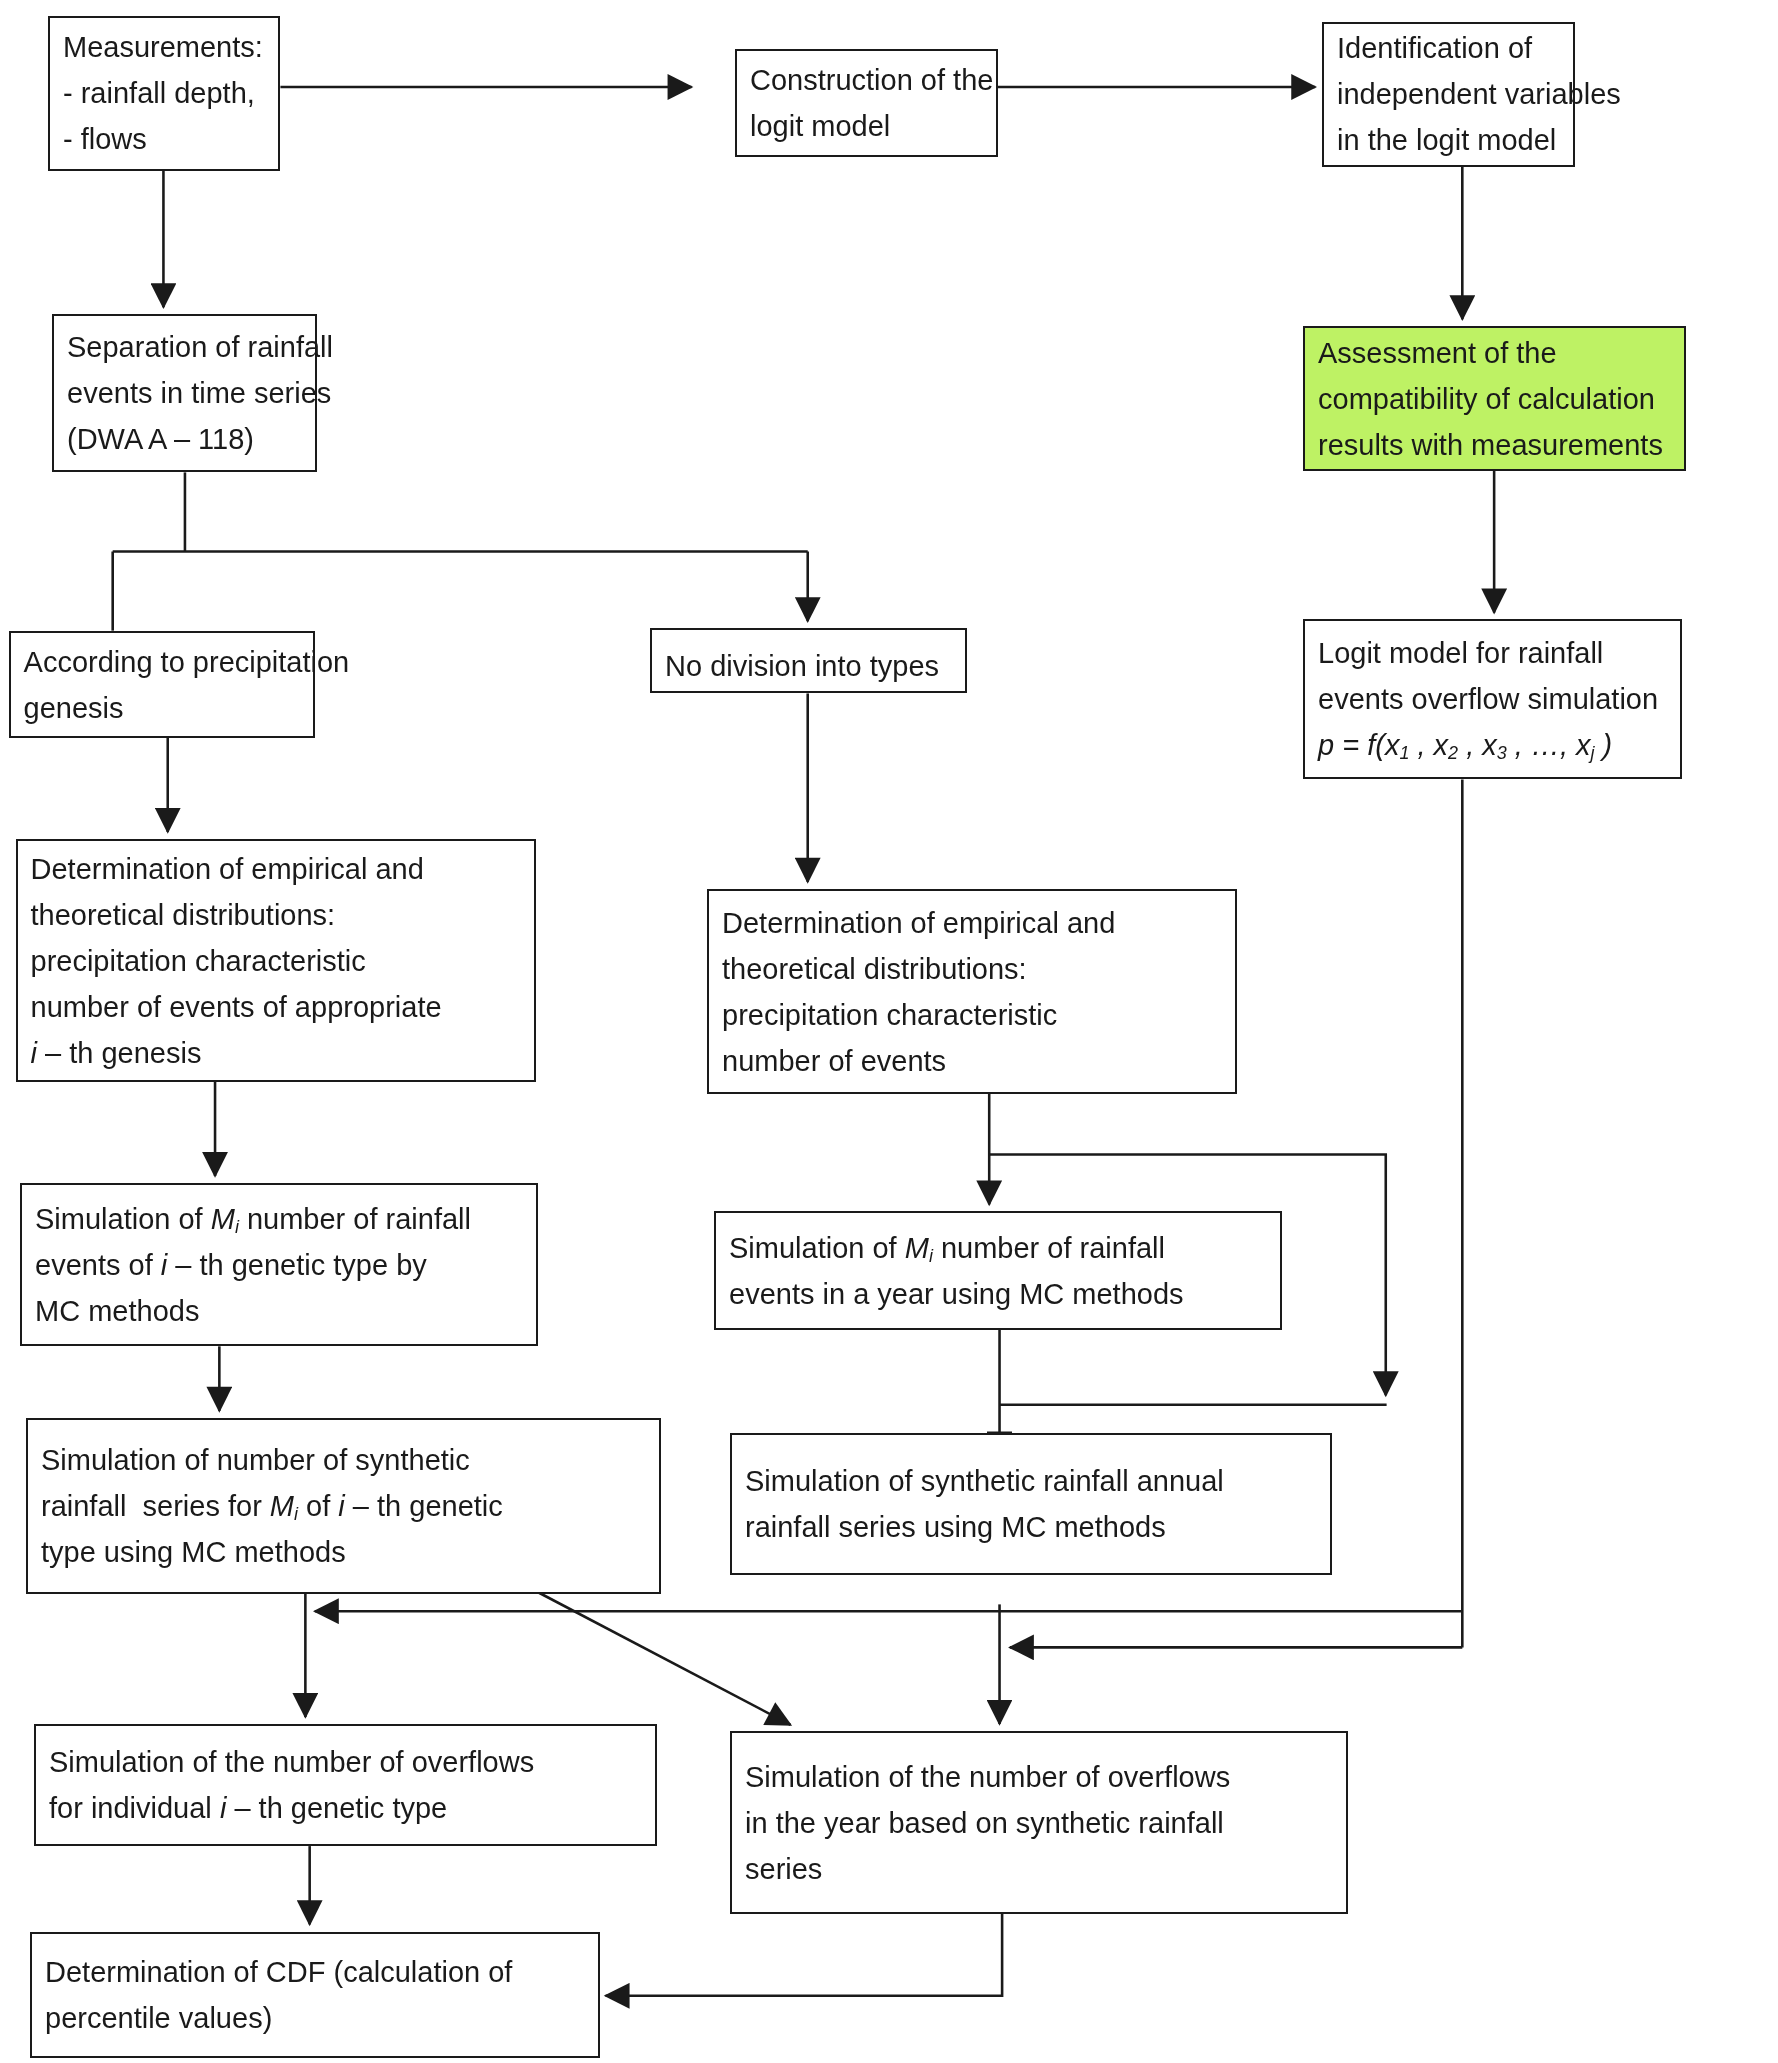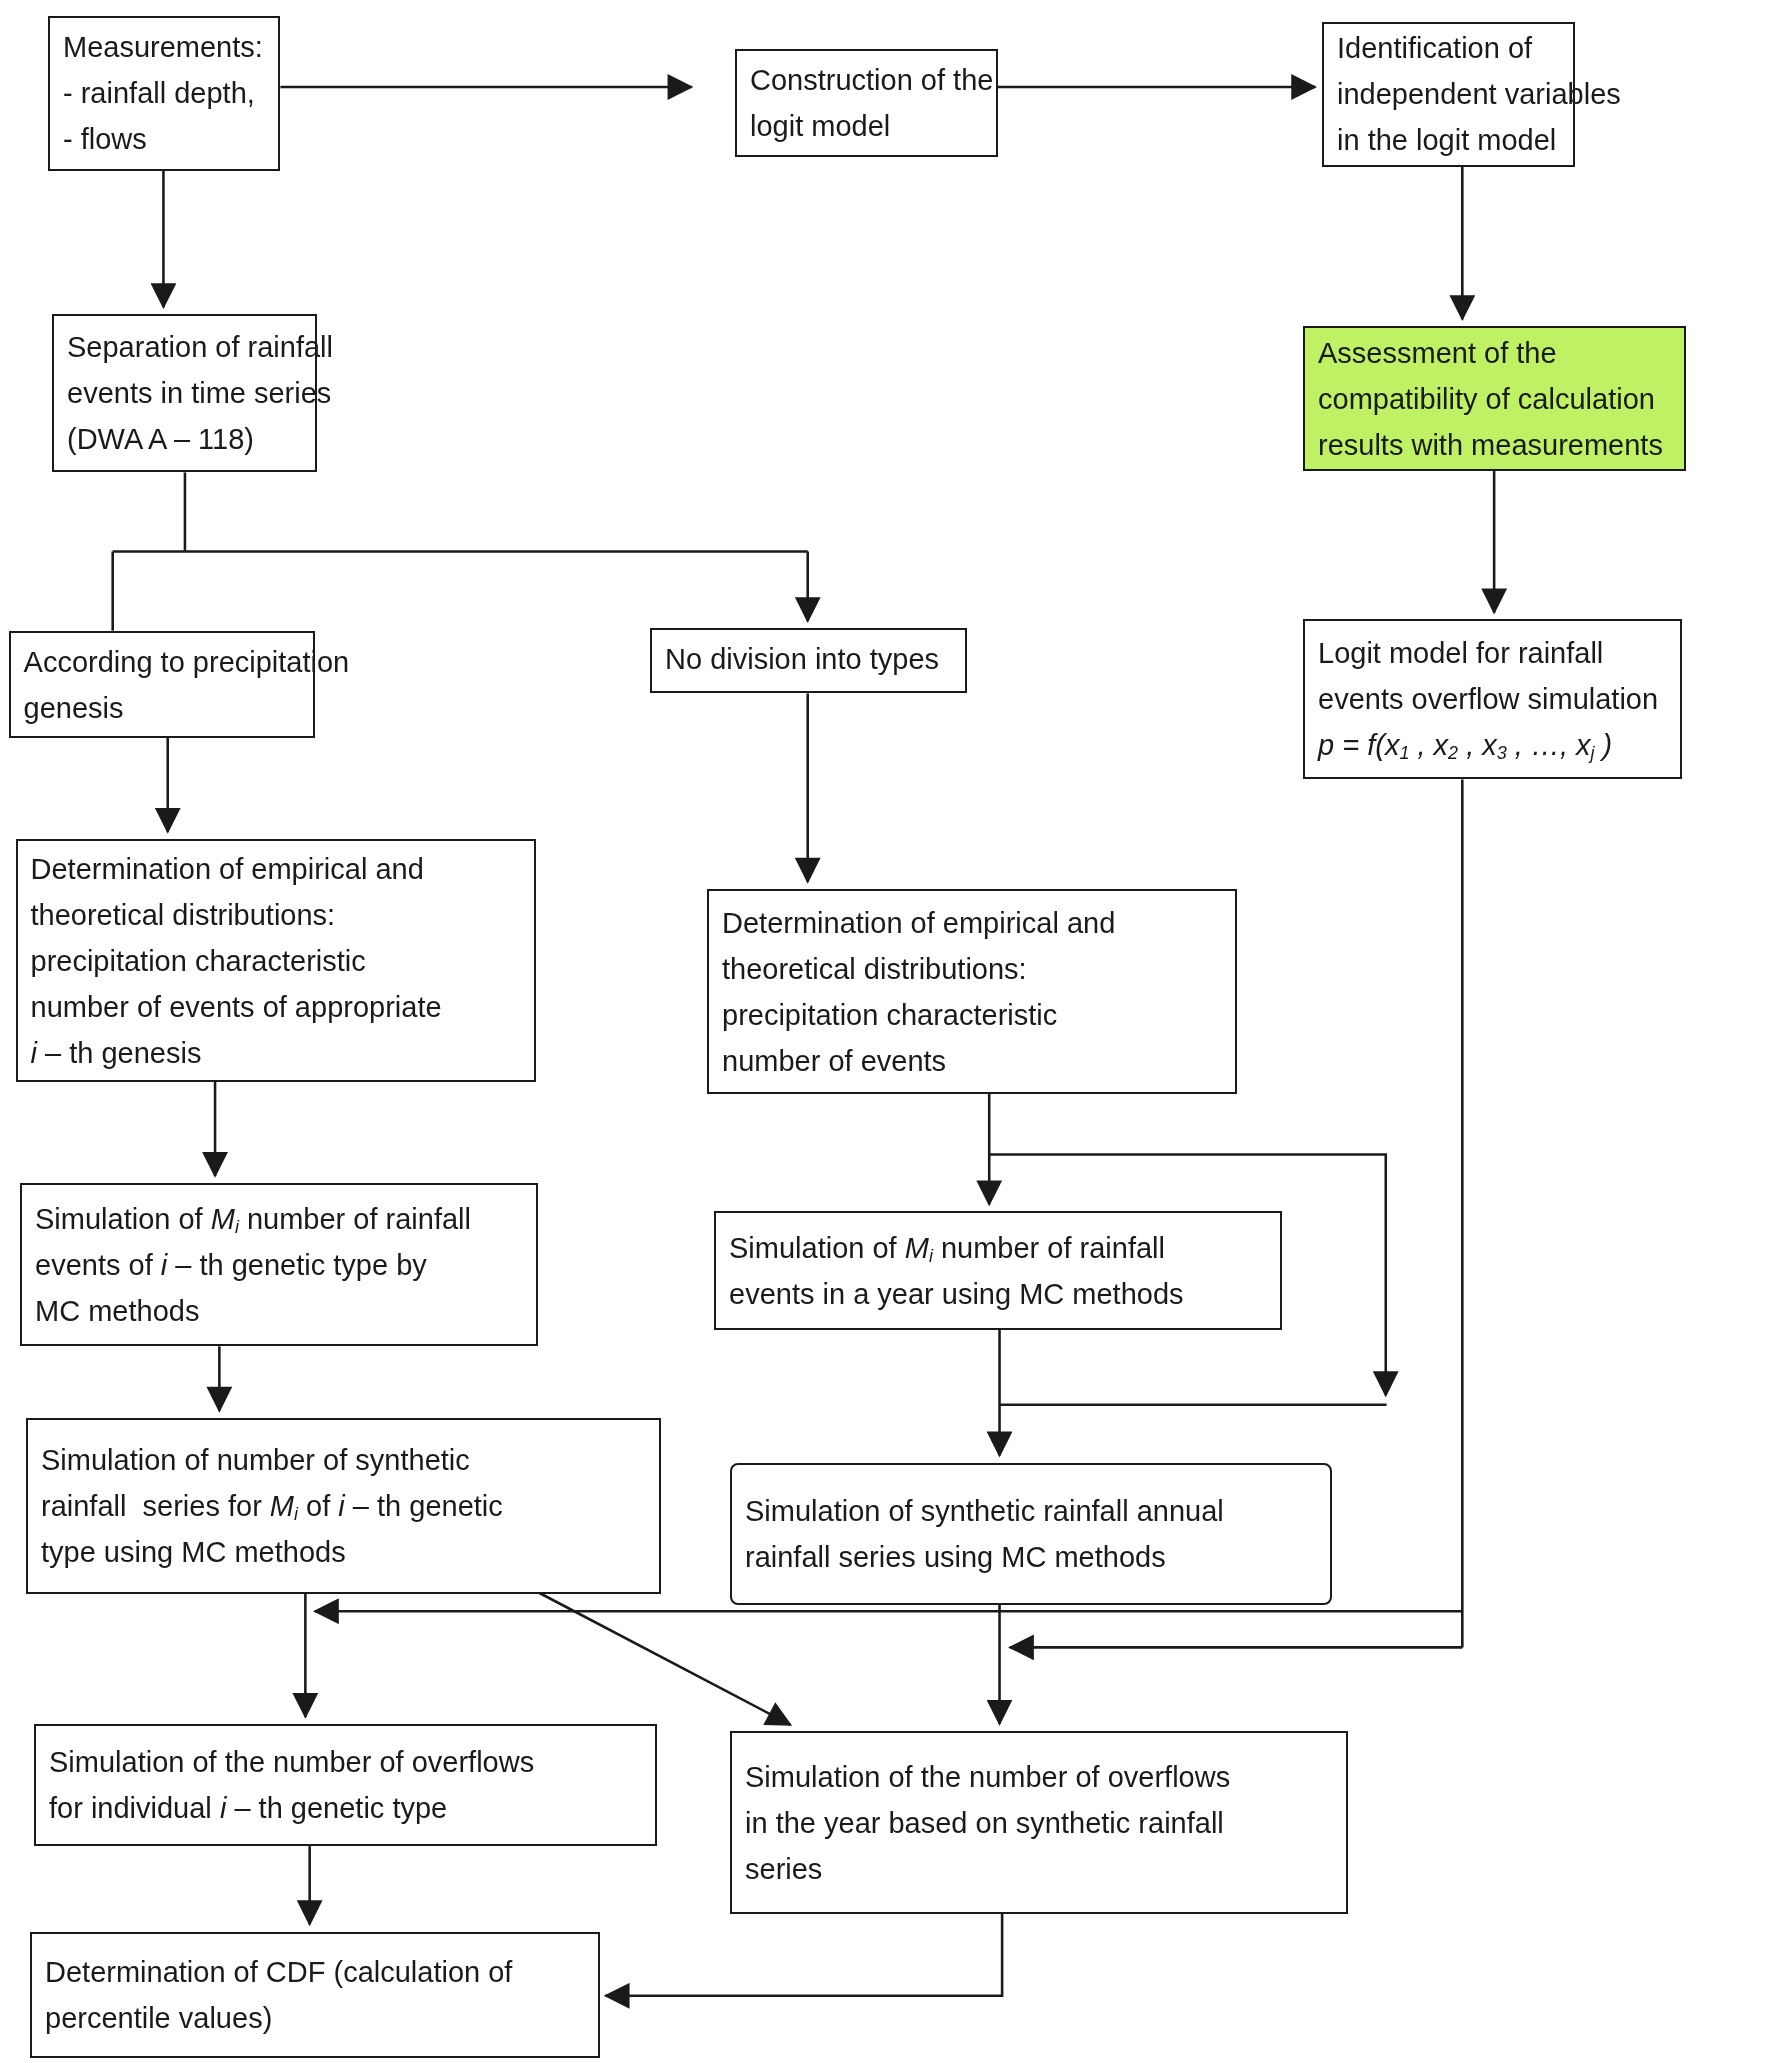--- a/index.html
+++ b/index.html
@@ -18,21 +18,21 @@
     pointer-events:none;
   }
   .node{
     position:absolute;
     box-sizing:border-box;
     border:2.6px solid #1a1a1a;
     background:#ffffff;
     display:flex;
     flex-direction:column;
     justify-content:center;
-    padding:9px 13px;
+    padding:2px 13px;
     font-size:29px;
     line-height:46px;
     color:#1a1a1a;
     white-space:pre;
     letter-spacing:0;
   }
   .it{font-style:italic;}
   .sub{font-size:0.62em;vertical-align:-0.25em;line-height:0;}
 </style>
 </head>
@@ -101,21 +101,21 @@
 precipitation characteristic
 number of events</span></span></div>
     <div class="node" style="left: 20px; top: 1183px; width: 518px; height: 163px; border-color: rgb(26, 26, 26); background: rgb(255, 255, 255);"><span><span>Simulation of </span><span class="it">M</span><span class="it sub">i</span><span> number of rainfall
 events of </span><span class="it">i</span><span> – th genetic type by
 MC methods</span></span></div>
     <div class="node" style="left: 714px; top: 1211px; width: 568px; height: 119px; border-color: rgb(26, 26, 26); background: rgb(255, 255, 255);"><span><span>Simulation of </span><span class="it">M</span><span class="it sub">i</span><span> number of rainfall
 events in a year using MC methods</span></span></div>
     <div class="node" style="left: 26px; top: 1418px; width: 635px; height: 176px; border-color: rgb(26, 26, 26); background: rgb(255, 255, 255);"><span><span>Simulation of number of synthetic
 rainfall  series for </span><span class="it">M</span><span class="it sub">i</span><span> of </span><span class="it">i</span><span> – th genetic
 type using MC methods</span></span></div>
-    <div class="node" style="left: 730px; top: 1463px; width: 602px; height: 142px; border-color: rgb(26, 26, 26); background: rgb(255, 255, 255); border-radius: 8px;"><span><span>Simulation of synthetic rainfall annual
+    <div class="node" style="left: 730px; top: 1433px; width: 602px; height: 142px; border-color: rgb(26, 26, 26); background: rgb(255, 255, 255);"><span><span>Simulation of synthetic rainfall annual
 rainfall series using MC methods</span></span></div>
     <div class="node" style="left: 34px; top: 1724px; width: 623px; height: 122px; border-color: rgb(26, 26, 26); background: rgb(255, 255, 255);"><span><span>Simulation of the number of overflows
 for individual </span><span class="it">i</span><span> – th genetic type</span></span></div>
     <div class="node" style="left: 730px; top: 1731px; width: 618px; height: 183px; border-color: rgb(26, 26, 26); background: rgb(255, 255, 255);"><span><span>Simulation of the number of overflows
 in the year based on synthetic rainfall
 series</span></span></div>
     <div class="node" style="left: 30px; top: 1932px; width: 570px; height: 126px; border-color: rgb(26, 26, 26); background: rgb(255, 255, 255);"><span><span>Determination of CDF (calculation of
 percentile values)</span></span></div>
   </div>
 

